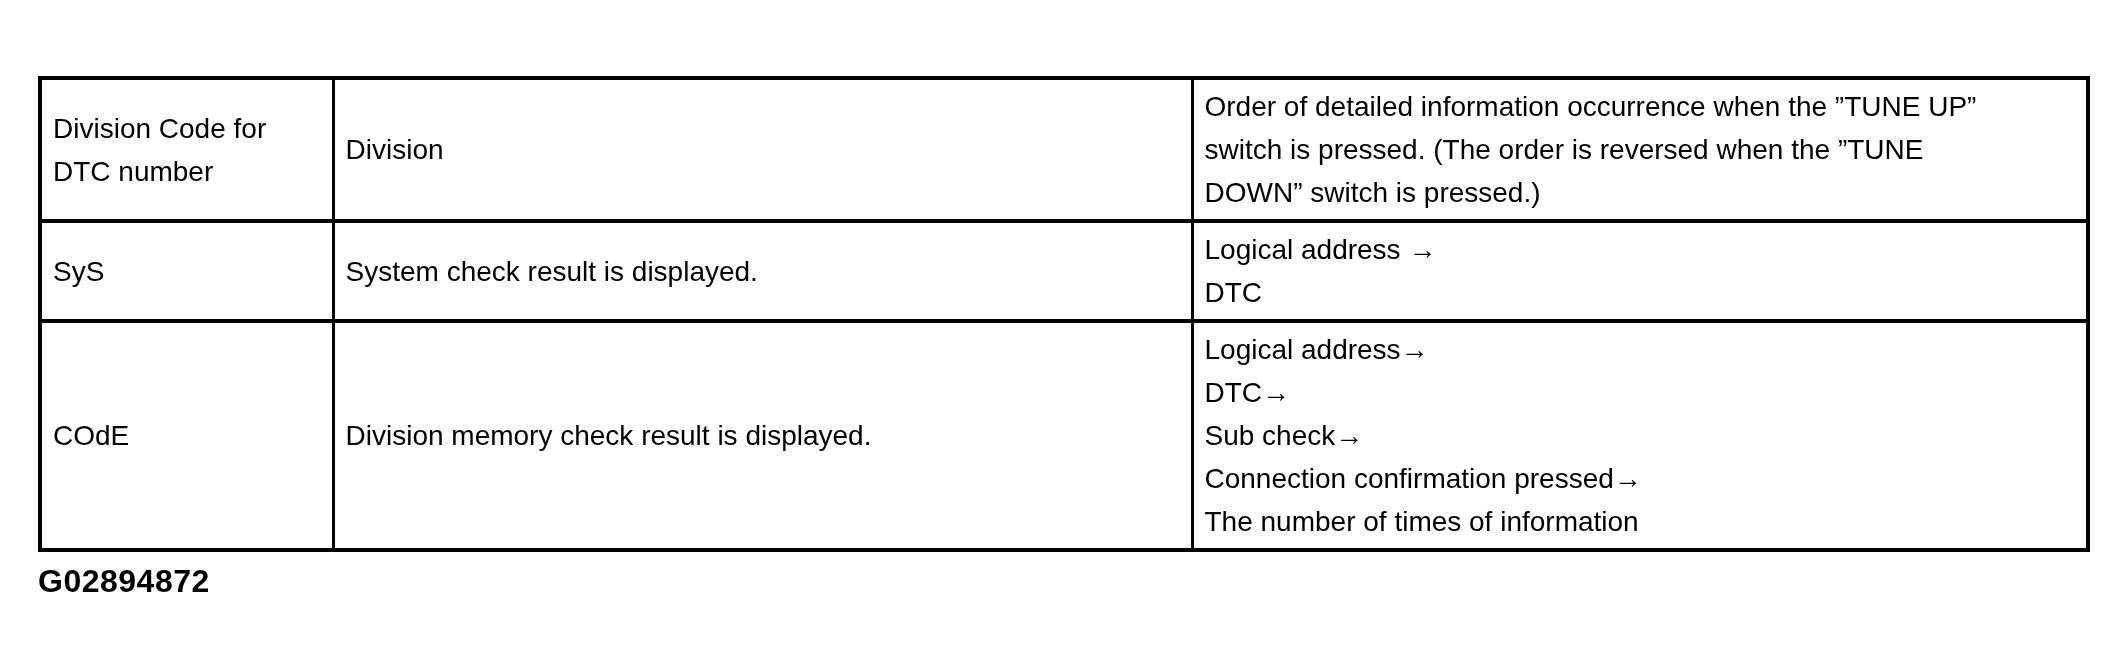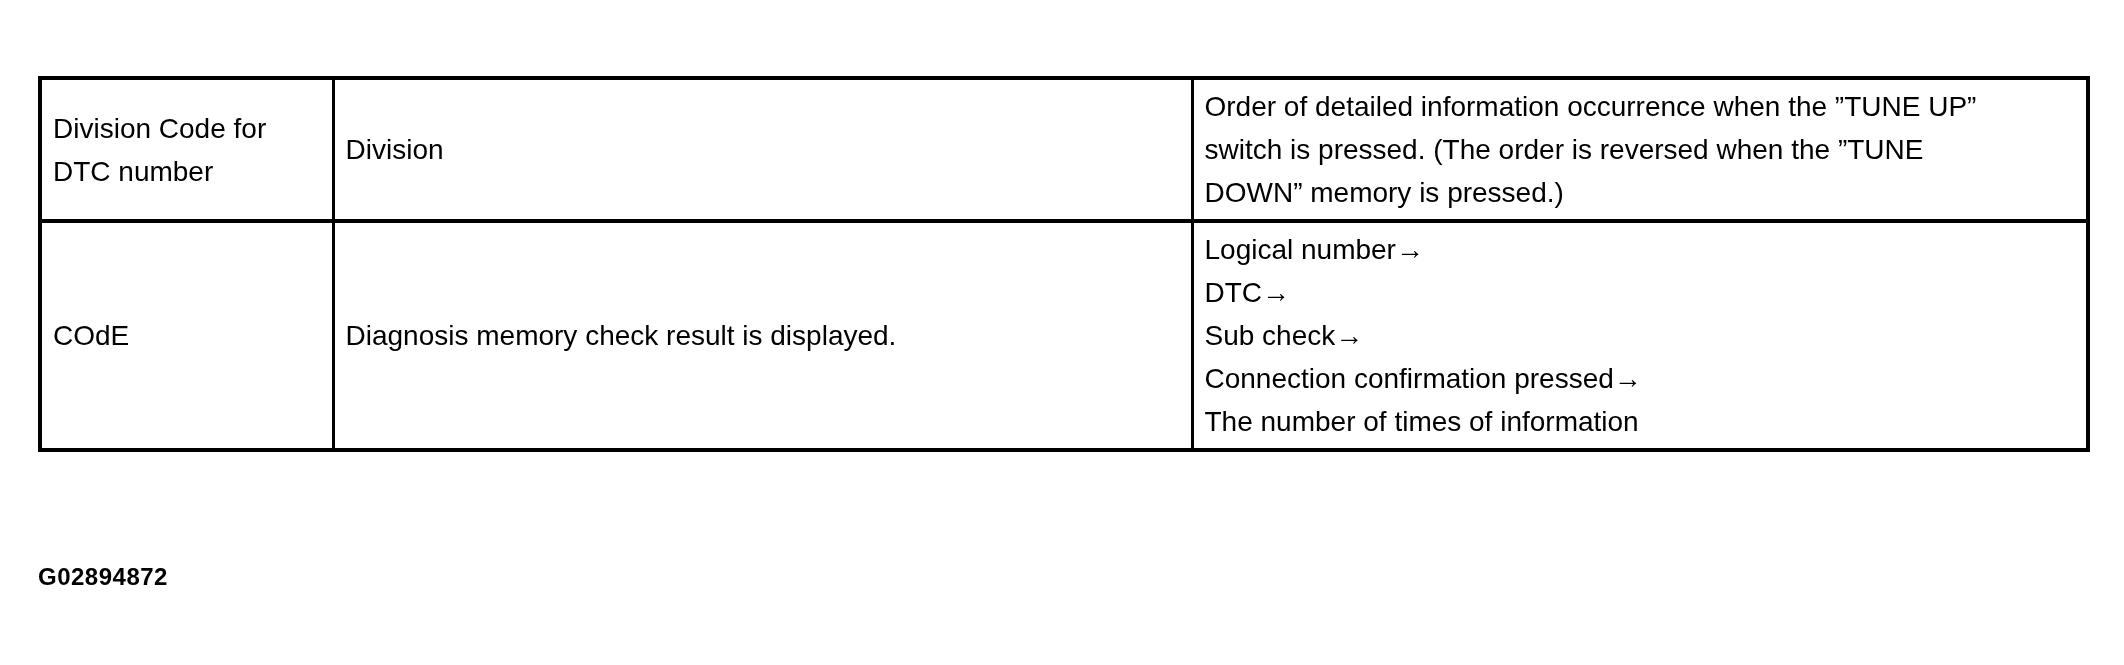--- a/index.html
+++ b/index.html
@@ -36,21 +36,21 @@
     overflow: hidden;
   }
   tr.row-header  { height: 137px; }
   tr.row-sys     { height: 96px;  }
   tr.row-code    { height: 220px; }
   .ln { white-space: nowrap; }
   .figure-id {
     position: absolute;
     left: 38px;
     top: 563px;
-    font-size: 24px;
+    font-size: 32px;
     font-weight: bold;
     letter-spacing: 0.5px;
   }
 </style>
 </head>
 <body>
 
 <div class="canvas">
 
   <table class="dtc-table">
@@ -64,34 +64,46 @@
         <td>
           <div class="ln">Division Code for</div>
           <div class="ln">DTC number</div>
         </td>
         <td>
           <div class="ln">Division</div>
         </td>
         <td>
           <div class="ln">Order of detailed information occurrence when the ”TUNE UP”</div>
           <div class="ln">switch is pressed. (The order is reversed when the ”TUNE</div>
-          <div class="ln">DOWN” memory is pressed.)</div>
+          <div class="ln">DOWN” switch is pressed.)</div>
         </td>
       </tr>
 
+      <tr class="row-sys">
+        <td>
+          <div class="ln">SyS</div>
+        </td>
+        <td>
+          <div class="ln">System check result is displayed.</div>
+        </td>
+        <td>
+          <div class="ln">Logical address →</div>
+          <div class="ln">DTC</div>
+        </td>
+      </tr>
 
       <tr class="row-code">
         <td>
           <div class="ln">COdE</div>
         </td>
         <td>
-          <div class="ln">Diagnosis memory check result is displayed.</div>
+          <div class="ln">Division memory check result is displayed.</div>
         </td>
         <td>
-          <div class="ln">Logical number→</div>
+          <div class="ln">Logical address→</div>
           <div class="ln">DTC→</div>
           <div class="ln">Sub check→</div>
           <div class="ln">Connection confirmation pressed→</div>
           <div class="ln">The number of times of information</div>
         </td>
       </tr>
     </tbody>
   </table>
 
   <div class="figure-id">G02894872</div>

